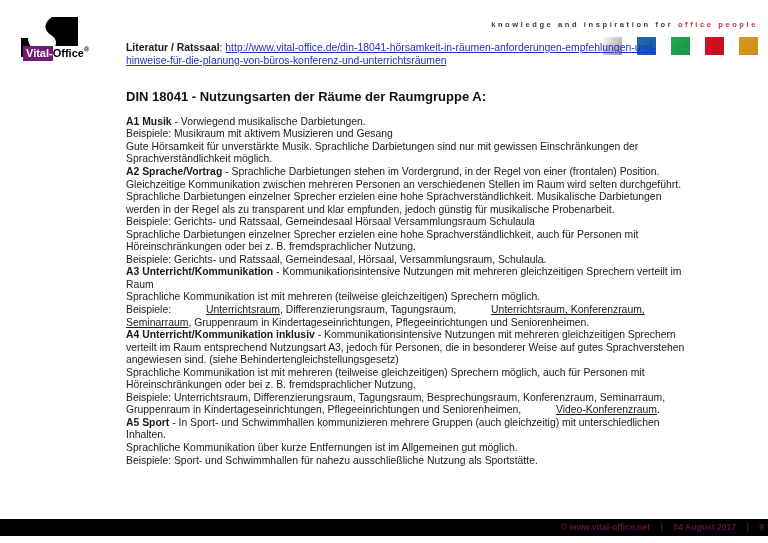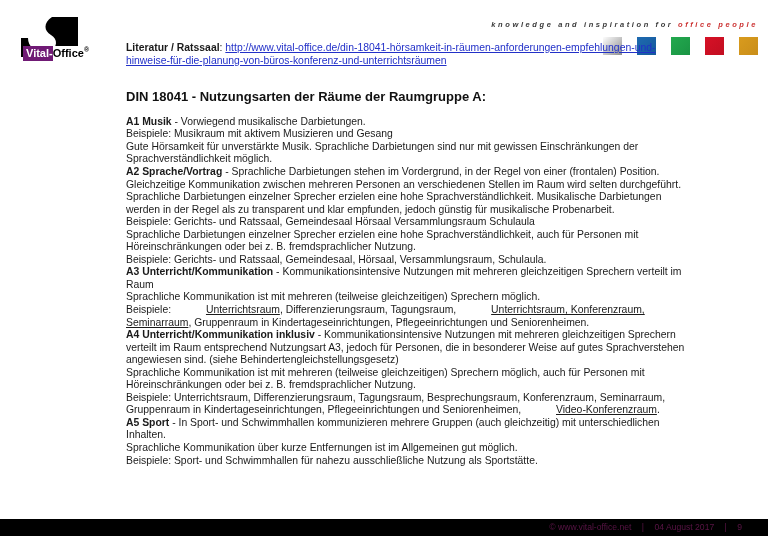--- a/index.html
+++ b/index.html
@@ -13,42 +13,42 @@
   }
   
   .logo{position:absolute;left:21px;top:17px;width:100px;height:44px;}
   .logo-square{position:absolute;left:0;top:0;width:57px;height:40px;background:#000;}
   .logo-square svg{display:block;}
   .logo-band{position:absolute;left:2px;top:29px;white-space:nowrap;font-size:11px;font-weight:bold;letter-spacing:0;}
   .logo-band .vital{background:#701a75;color:#fff;padding:1px 0 2px 3px;}
   .logo-band .office{background:#fff;color:#000;padding:1px 1px 2px 0;}
   .logo-band sup{font-size:7px;}
   
-  .top-right{position:absolute;right:10px;top:20px;text-align:right;font-style:italic;}
+  .top-right{position:absolute;right:10px;top:20px;text-align:right;}
   .tagline{font-size:7.5px;font-weight:bold;letter-spacing:2.6px;color:#3a3a3a;white-space:nowrap;}
   .tagline .hl{color:#cc3333;}
   .squares{margin-top:8px;display:flex;justify-content:flex-end;gap:15px;}
   .squares .sq{width:19px;height:18px;display:inline-block;}
   
   main{position:absolute;left:126px;top:42px;width:566px;}
   .lit{margin:0;font-size:10.4px;line-height:12.6px;}
   .lit .lbl{font-weight:bold;}
   .lit a{color:#2230c8;text-decoration:underline;word-break:break-word;cursor:pointer;}
   h1{font-size:13px;line-height:12.6px;margin:24px 0 12px 0;font-weight:bold;color:#111;}
   .body-text p{margin:0;font-size:10.4px;line-height:12.55px;}
   .body-text .b{font-weight:bold;margin-top:15px;}
   .body-text .u{text-decoration:underline;margin-left:32px;}
   
   footer{
     position:absolute;left:0;top:519px;width:768px;height:17px;
     background:#000;color:#5a1446;
     font-size:8.6px;line-height:17px;text-align:right;
     padding:0;box-sizing:border-box;
   }
-  footer .inner{padding-right:22px;}
+  footer .inner{font-weight:bold;}
   footer span{margin:0 4px;}
   footer .url{color:#5a1446;text-decoration:none;cursor:pointer;}
 </style>
 </head>
 <body>
 
 <div class="page">
 
   <div class="logo">
     <div class="logo-square">

